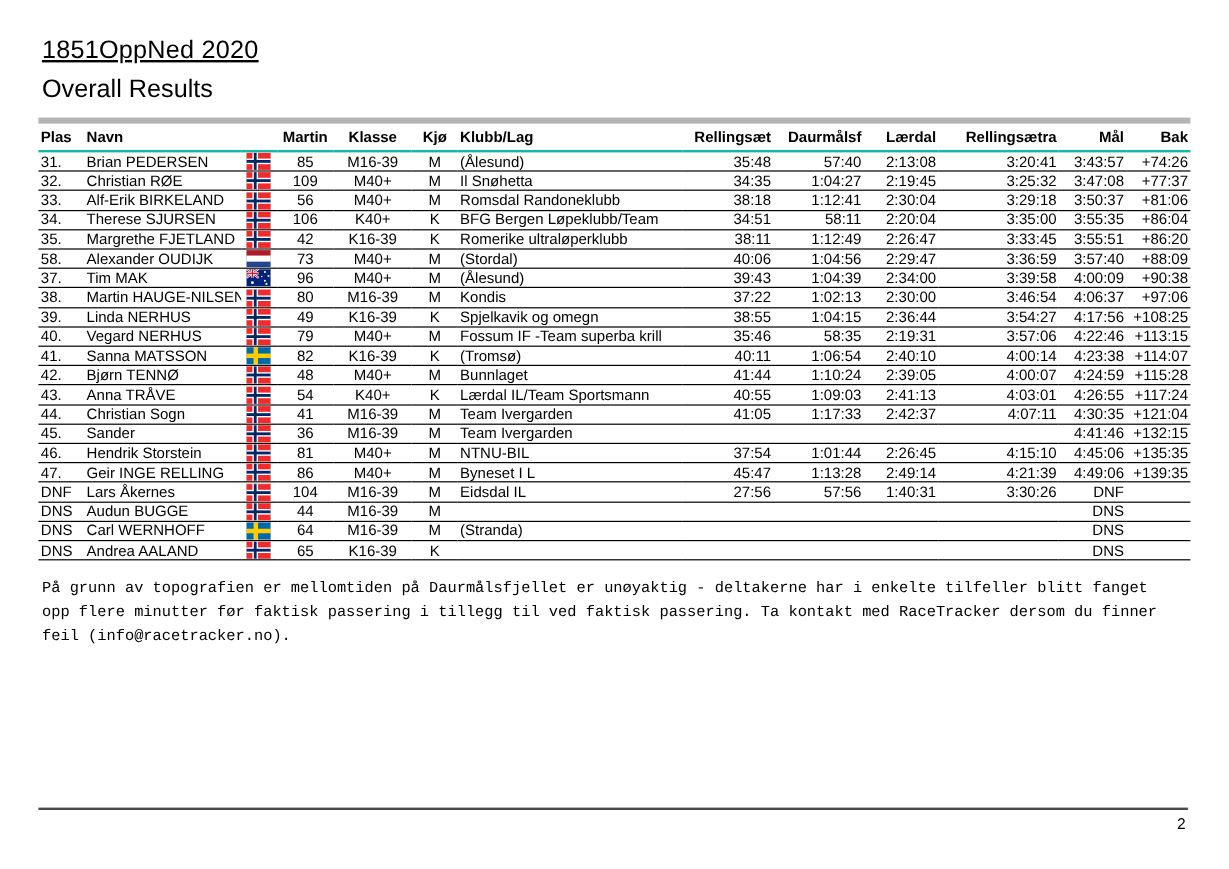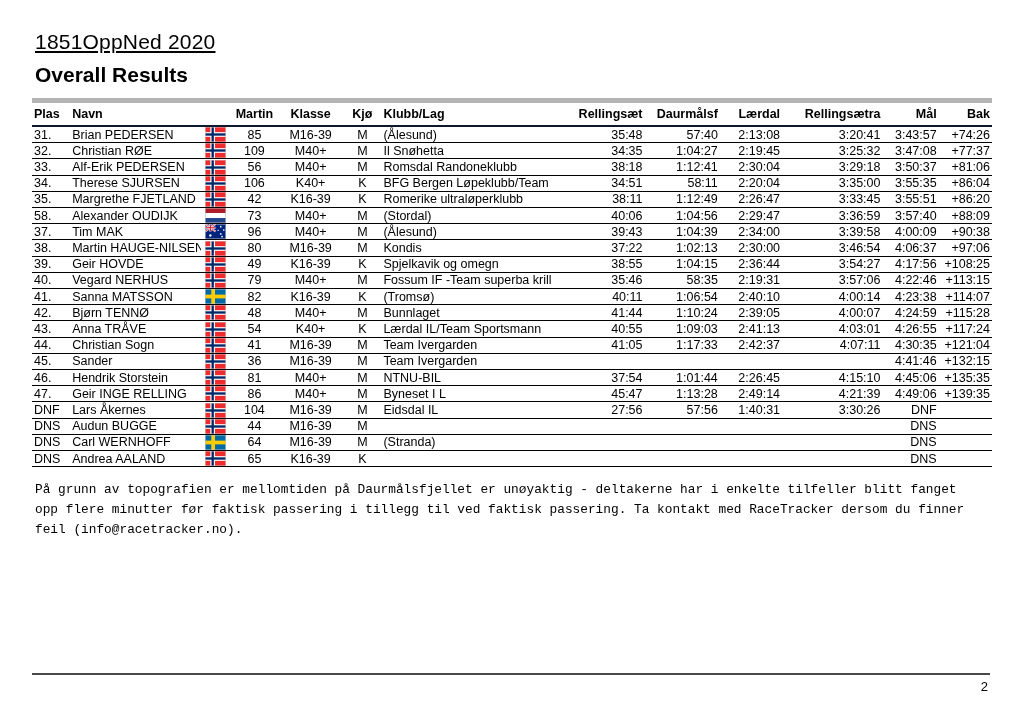--- a/index.html
+++ b/index.html
@@ -5,26 +5,26 @@
   html,body { margin:0; padding:0; }
   body {
     width:1024px; height:724px; background:#ffffff; color:#000;
     font-family:"Liberation Sans", sans-serif; position:relative; overflow:hidden;
   }
   .page { position:absolute; inset:0; }
   .doc-title {
     margin:30px 0 0 35px; font-size:21px; font-weight:400;
     text-decoration:underline; letter-spacing:0.2px;
   }
-  .doc-subtitle { margin:9px 0 0 35px; font-size:21px; font-weight:700; }
+  .doc-subtitle { margin:9px 0 0 35px; font-size:21px; font-weight:400; }
   .top-rule { margin:11px 32px 0 32px; height:5px; background:#b4b4b4; }
   table { border-collapse:collapse; table-layout:fixed; width:960px; margin:0 32px; }
   th {
     font-size:12.5px; font-weight:700; padding:4px 2px 4px 2px;
-    border-bottom:2px solid #0f172a; white-space:nowrap; overflow:hidden;
+    border-bottom:2px solid #14b8a6; white-space:nowrap; overflow:hidden;
   }
   td {
     font-size:12.5px; padding:0 2px; height:14.7px; line-height:14px;
     border-bottom:1.5px solid #000; white-space:nowrap; overflow:hidden;
   }
   td svg { vertical-align:middle; display:inline-block; }
   .al { text-align:left; } .ac { text-align:center; } .ar { text-align:right; }
   .footnote {
     margin:13px 32px 0 35px; font-size:12.8px; line-height:1.55; max-width:950px;font-family:Liberation Mono, monospace;
   }
@@ -118,21 +118,21 @@
           <td class="al">Il Snøhetta</td>
           <td class="ar">34:35</td>
           <td class="ar">1:04:27</td>
           <td class="ar">2:19:45</td>
           <td class="ar">3:25:32</td>
           <td class="ar">3:47:08</td>
           <td class="ar">+77:37</td>
         </tr>
         <tr>
           <td class="al">33.</td>
-          <td class="al">Alf-Erik PEDERSEN</td>
+          <td class="al">Alf-Erik BIRKELAND</td>
           <td class="ac"><svg width="21" height="15" viewBox="0 0 22 16">
               <rect width="22" height="16" fill="#EF2B2D"></rect>
               <rect y="5.5" width="22" height="5" fill="#FFFFFF"></rect>
               <rect x="5.5" width="5" height="16" fill="#FFFFFF"></rect>
               <rect y="6.75" width="22" height="2.5" fill="#002868"></rect>
               <rect x="6.75" width="2.5" height="16" fill="#002868"></rect>
               <rect x="0.25" y="0.25" width="21.5" height="15.5" fill="none" stroke="#c9c9c9" stroke-width="0.5"></rect>
             </svg></td>
           <td class="ac">56</td>
           <td class="ac">M40+</td>
@@ -256,21 +256,21 @@
           <td class="al">Kondis</td>
           <td class="ar">37:22</td>
           <td class="ar">1:02:13</td>
           <td class="ar">2:30:00</td>
           <td class="ar">3:46:54</td>
           <td class="ar">4:06:37</td>
           <td class="ar">+97:06</td>
         </tr>
         <tr>
           <td class="al">39.</td>
-          <td class="al">Geir HOVDE</td>
+          <td class="al">Linda NERHUS</td>
           <td class="ac"><svg width="21" height="15" viewBox="0 0 22 16">
               <rect width="22" height="16" fill="#EF2B2D"></rect>
               <rect y="5.5" width="22" height="5" fill="#FFFFFF"></rect>
               <rect x="5.5" width="5" height="16" fill="#FFFFFF"></rect>
               <rect y="6.75" width="22" height="2.5" fill="#002868"></rect>
               <rect x="6.75" width="2.5" height="16" fill="#002868"></rect>
               <rect x="0.25" y="0.25" width="21.5" height="15.5" fill="none" stroke="#c9c9c9" stroke-width="0.5"></rect>
             </svg></td>
           <td class="ac">49</td>
           <td class="ac">K16-39</td>

